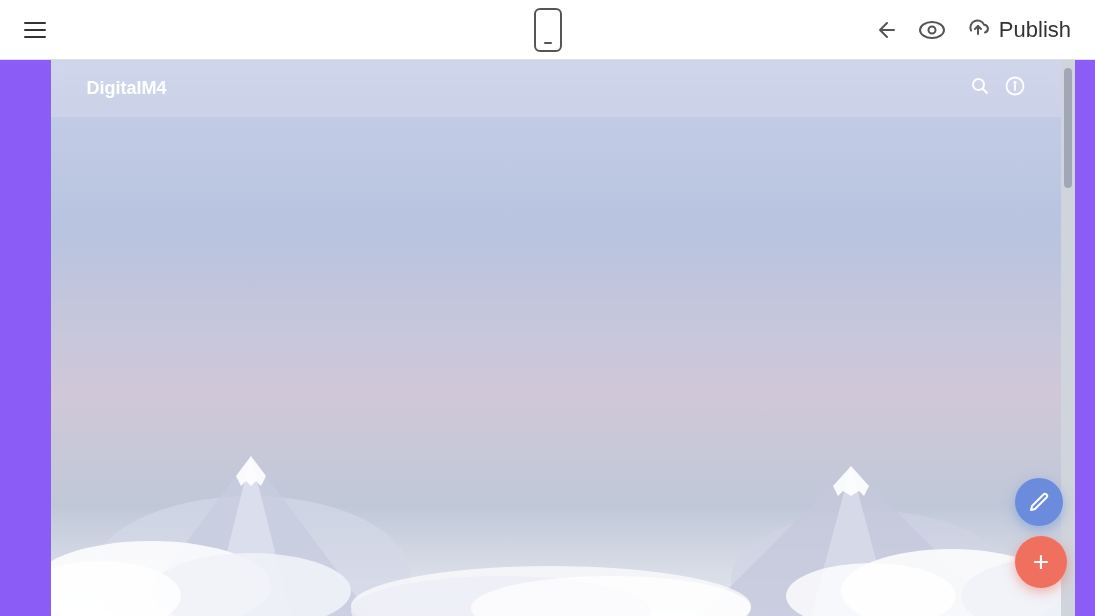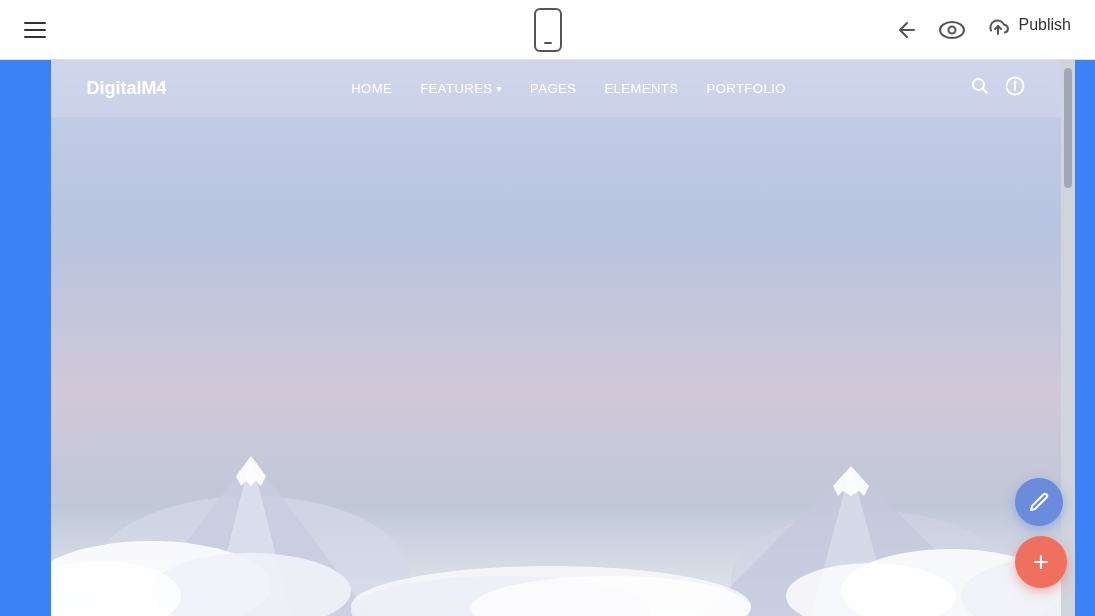--- a/index.html
+++ b/index.html
@@ -80,45 +80,45 @@
     }
     .preview-icon {
       font-size: 20px;
       color: #555;
       cursor: pointer;
       display: flex;
       align-items: center;
     }
     .publish-btn {
       display: flex;
-      align-items: flex-start;
+      align-items: center;
       gap: 8px;
       background: none;
       border: none;
       cursor: pointer;
-      font-size: 16px;
+      font-size: 22px;
       color: #333;
       font-weight: 500;
     }
     .publish-btn .cloud-icon {
       font-size: 20px;
       color: #555;
     }
 
     
     .main-area {
       display: flex;
       width: 100%;
       height: calc(616px - 60px);
     }
 
     
     .canvas-wrapper {
       flex: 1;
-      background: #3b82f6;
+      background: #8b5cf6;
       display: flex;
       align-items: flex-start;
       justify-content: center;
       padding: 0;
       position: relative;
       overflow: hidden;
     }
 
     .site-canvas {
       width: 1010px;
@@ -330,27 +330,20 @@
 </div>
 
 <div class="main-area">
   <div class="canvas-wrapper">
     <div class="site-canvas">
 
       <div class="site-hero">
 
         <div class="site-nav">
           <div class="site-logo">DigitalM4</div>
-          <div class="site-menu">
-            <a href="#">HOME</a>
-            <a href="#" class="features-item">FEATURES</a>
-            <a href="#">PAGES</a>
-            <a href="#">ELEMENTS</a>
-            <a href="#">PORTFOLIO</a>
-          </div>
           <div class="site-nav-icons">
             <span>
               <svg width="18" height="18" viewBox="0 0 18 18" fill="none" stroke="#fff" stroke-width="2" stroke-linecap="round">
                 <circle cx="7.5" cy="7.5" r="5.5"></circle>
                 <line x1="11.5" y1="11.5" x2="16" y2="16"></line>
               </svg>
             </span>
             <span>
               <svg width="20" height="20" viewBox="0 0 20 20" fill="none" stroke="#fff" stroke-width="1.8" stroke-linecap="round">
                 <circle cx="10" cy="10" r="8.5"></circle>

